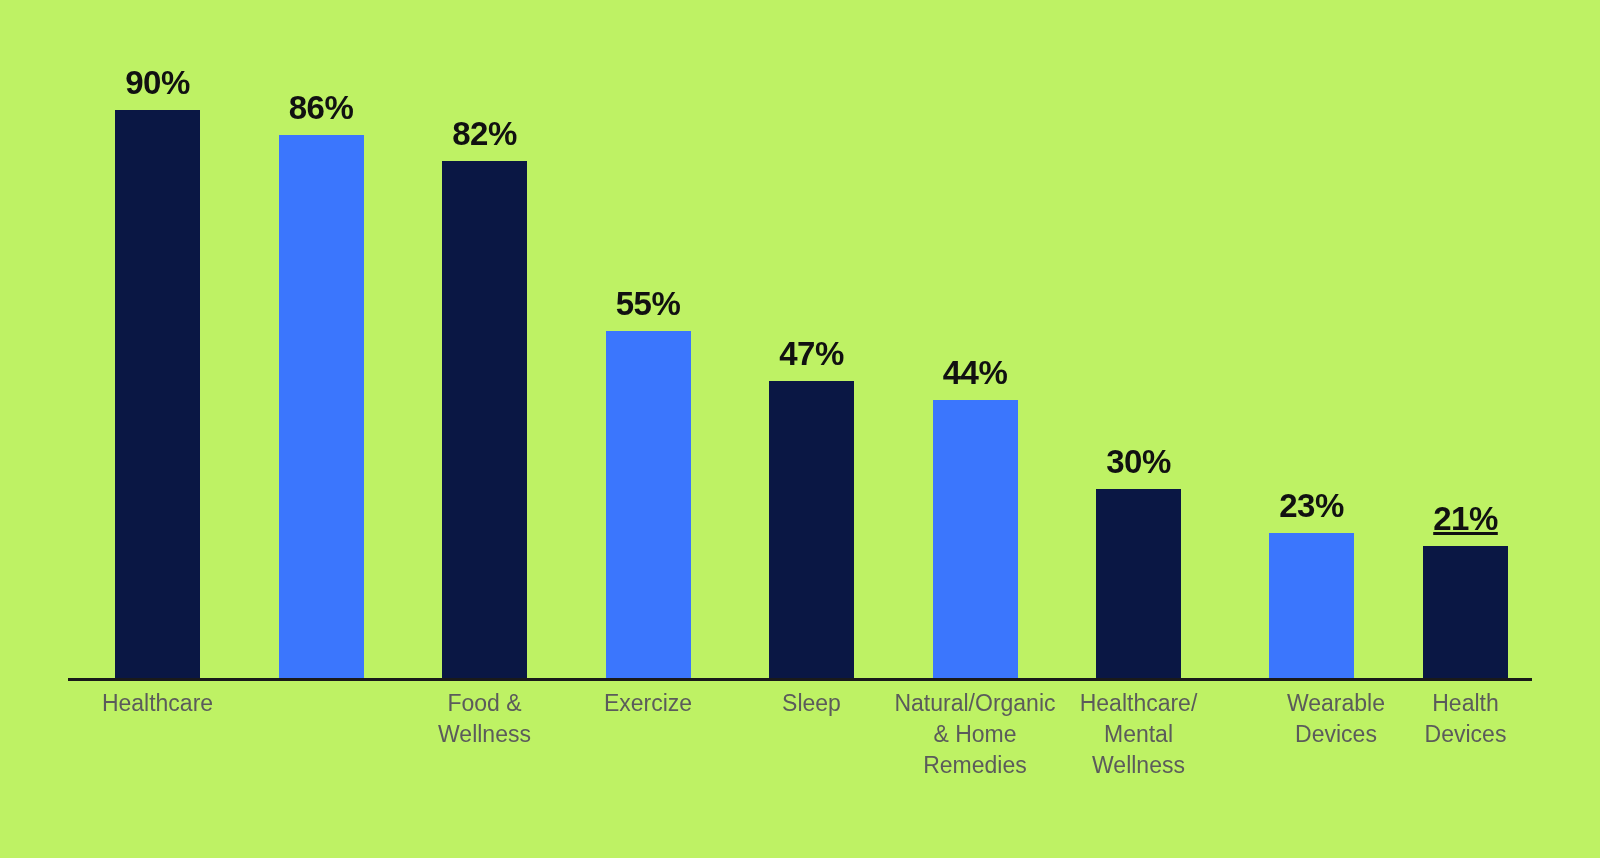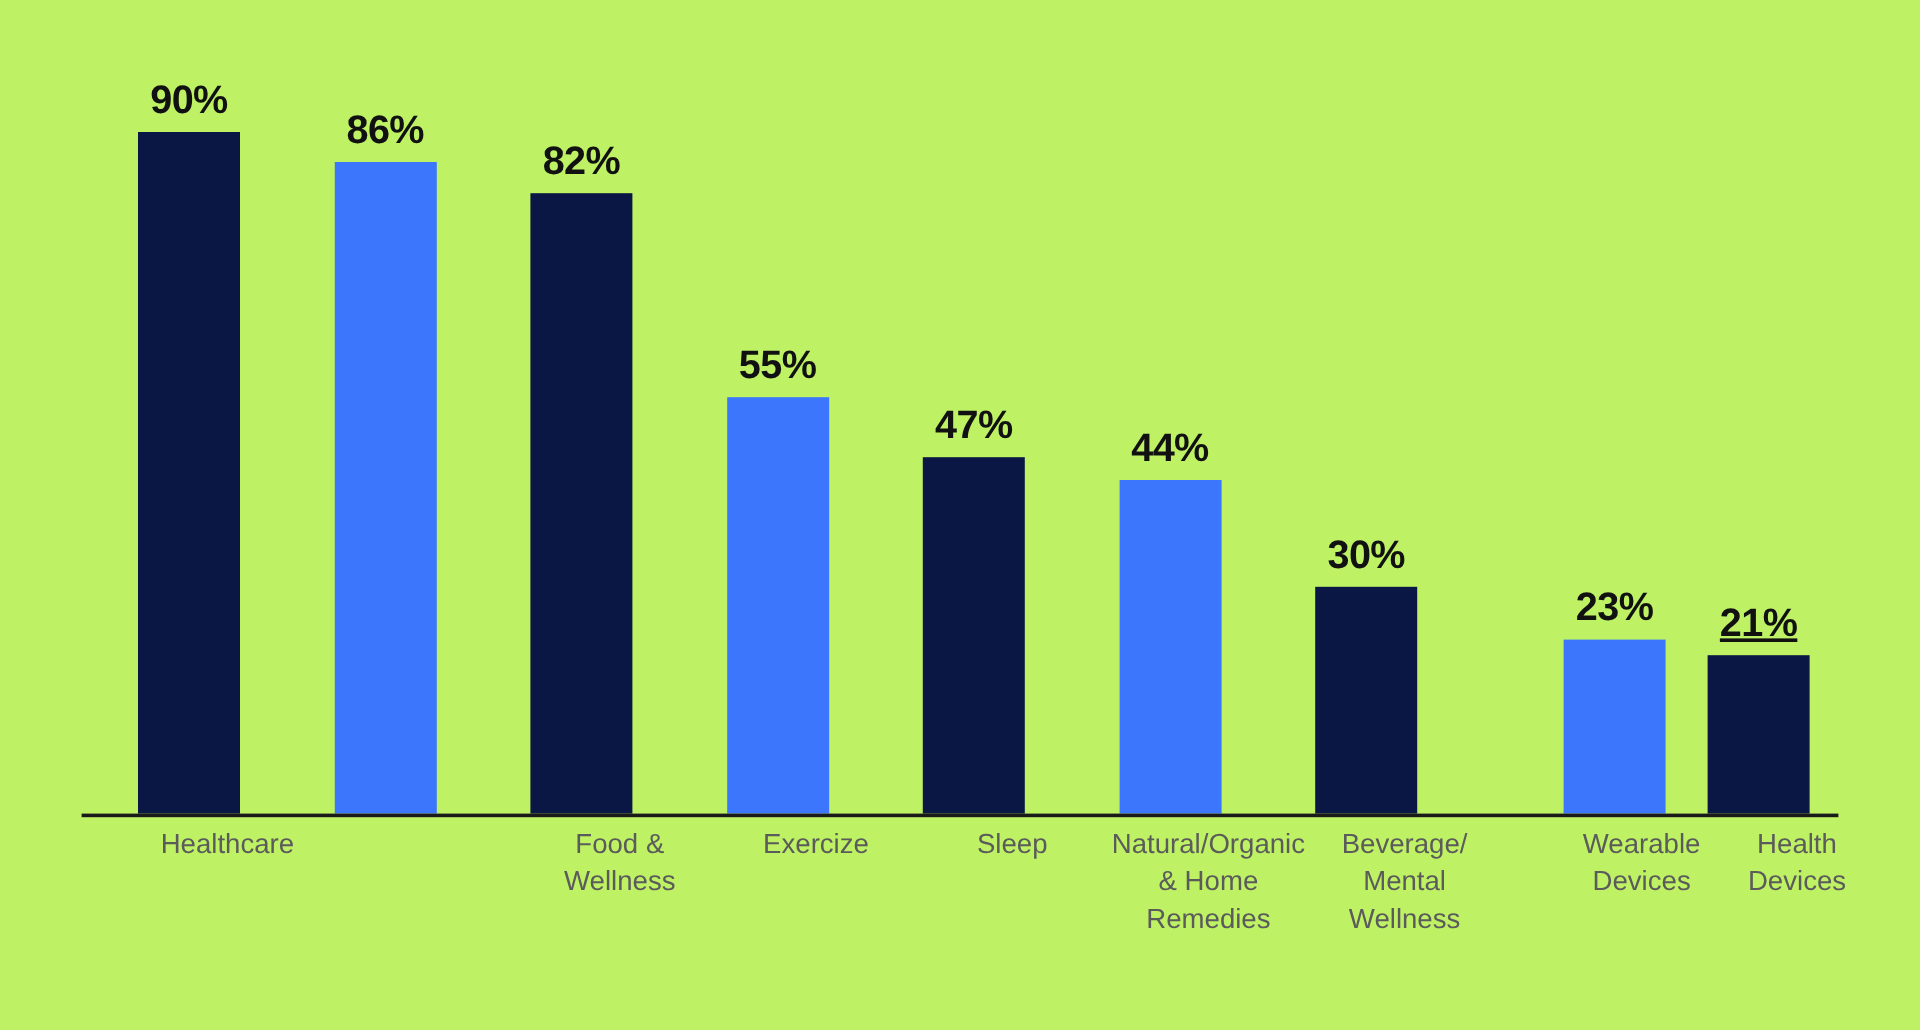--- a/index.html
+++ b/index.html
@@ -50,21 +50,20 @@
     font-weight:bold;
     color:#111111;
     letter-spacing:-0.5px;
   }
   #labels-row {
     position:absolute;
     left:0;
     top:688px;
     width:1332px;
     height:120px;
-    margin-left:32px;
   }
   .cat-label {
     position:absolute;
     top:0;
     width:172px;
     text-align:center;
     font-size:23px;
     line-height:31px;
     color:#5b5b5b;
     font-family:"Liberation Sans", sans-serif;
@@ -98,21 +97,21 @@
         <div class="bar-value" style="bottom: 304.57px;">47%</div>
       </div>
       <div class="bar-group" style="left: 932.5px; height: 678px;">
         <div class="bar" title="Natural/Organic &amp; Home Remedies 44%" style="height: 277.64px; background: rgb(59, 118, 253);"></div>
         <div class="bar-value" style="bottom: 285.64px;">44%</div>
       </div>
       <div class="bar-group" style="left: 1096px; height: 658px;">
         <div class="bar" title="Emotional/Mental Wellness 30%" style="height: 189.3px; background: rgb(10, 23, 68);"></div>
         <div class="bar-value" style="bottom: 197.3px;">30%</div>
       </div>
-      <div class="bar-group" style="left: 1303px; height: 544px;">
+      <div class="bar-group" style="left: 1269px; height: 544px;">
         <div class="bar" title="Wearable Devices 23%" style="height: 145.13px; background: rgb(59, 118, 253);"></div>
         <div class="bar-value" style="bottom: 153.13px;">23%</div>
       </div>
       <div class="bar-group" style="left: 1423px; height: 678px;">
         <div class="bar" title="Health Devices 21%" style="height: 132.51px; background: rgb(10, 23, 68);"></div>
         <div class="bar-value" style="bottom: 140.51px; text-decoration: underline;">21%</div>
       </div>
     </div>
 
   <div id="axis-line" style="left: 68px; width: 1464px; top: 678px; background: rgb(26, 26, 26);"></div>
@@ -130,21 +129,21 @@
       </div>
       <div class="cat-label" style="left: 725.5px;">
         <span>Sleep</span>
       </div>
       <div class="cat-label" style="left: 889px;">
         <span>Natural/Organic</span>
         <span>&amp; Home</span>
         <span>Remedies</span>
       </div>
       <div class="cat-label" style="left: 1052.5px;">
-        <span>Beverage/</span>
+        <span>Healthcare/</span>
         <span>Mental</span>
         <span>Wellness</span>
       </div>
       <div class="cat-label" style="left: 1250px;">
         <span>Wearable</span>
         <span>Devices</span>
       </div>
       <div class="cat-label" style="left: 1379.5px;">
         <span>Health</span>
         <span>Devices</span>

